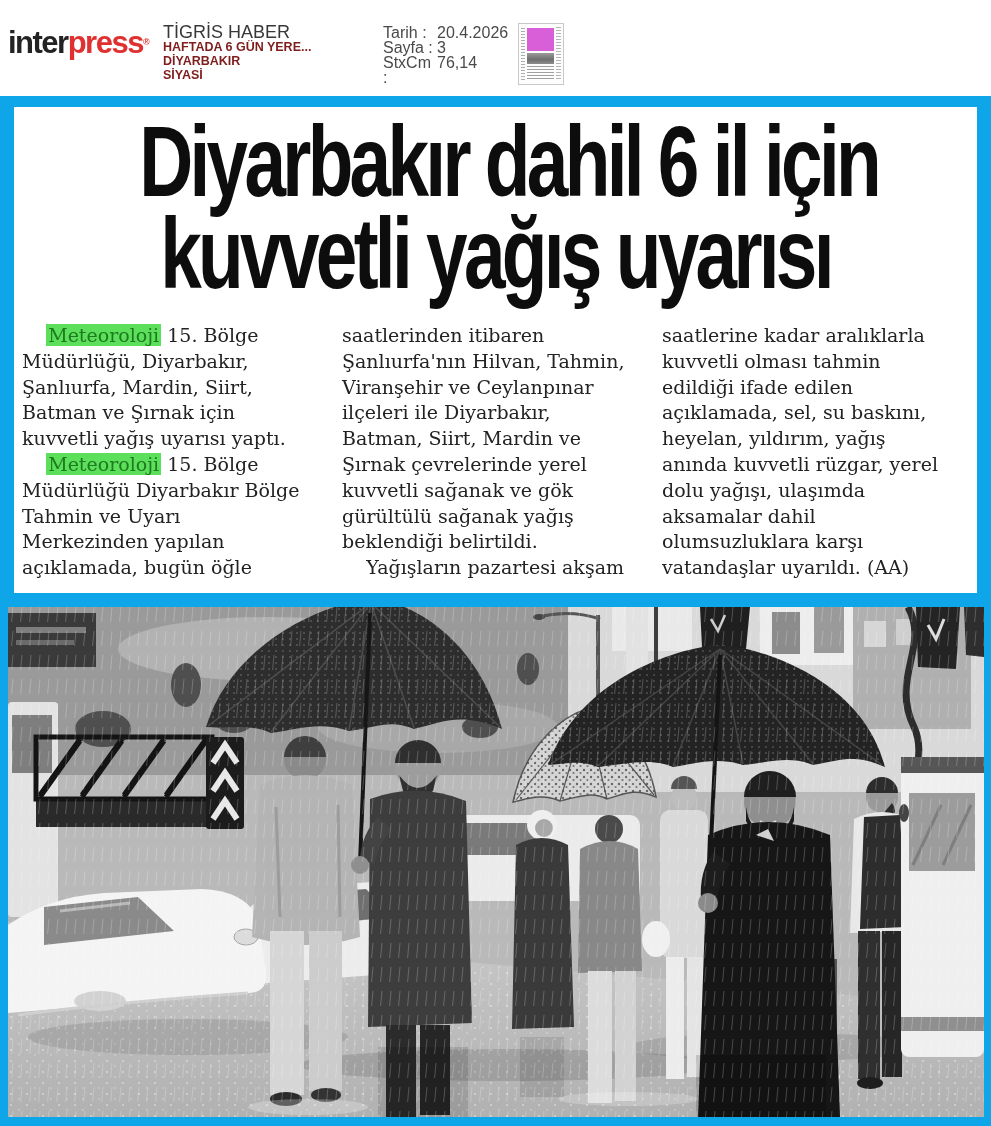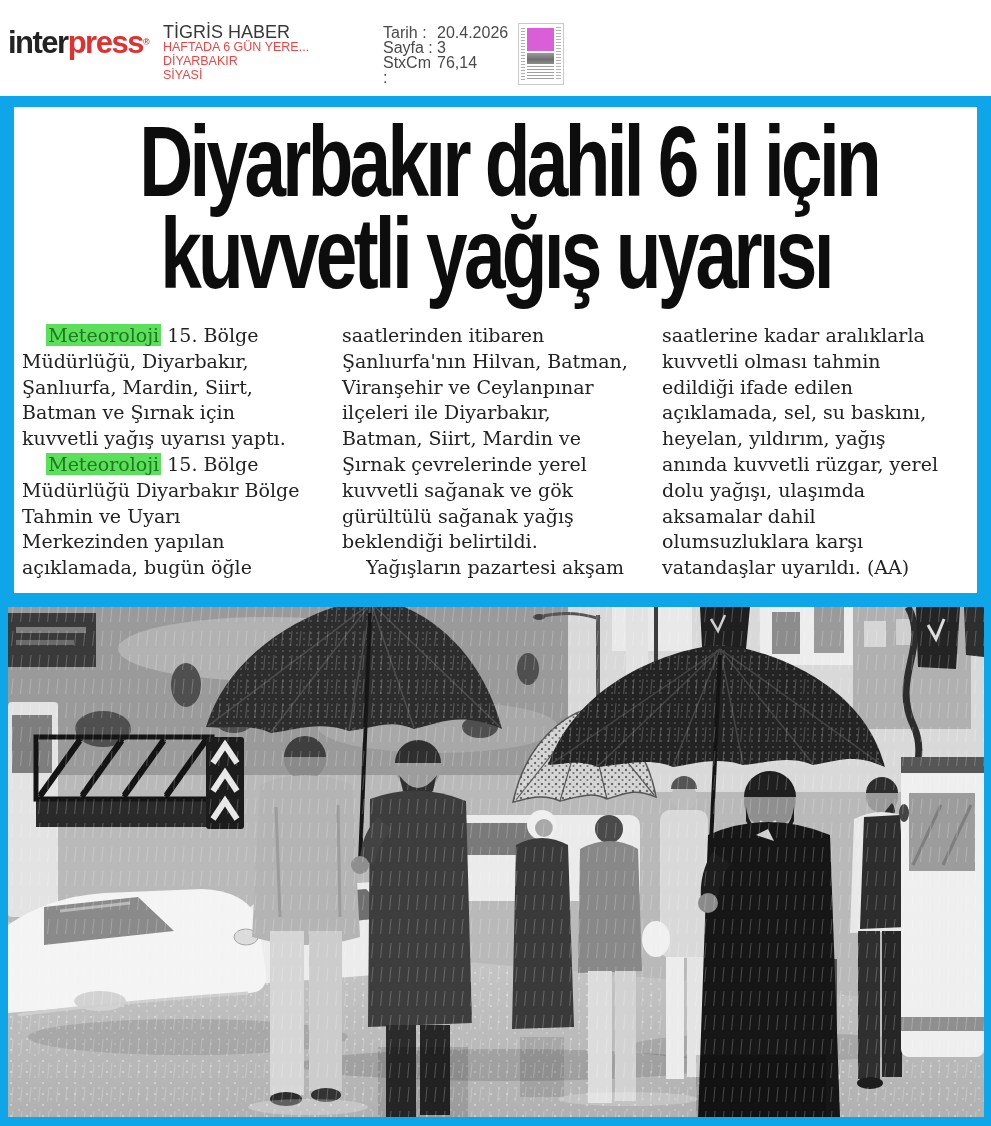--- a/index.html
+++ b/index.html
@@ -7,21 +7,21 @@
         font-family:"Liberation Sans",sans-serif;}
 
   
   #header{position:absolute;left:0;top:0;width:991px;height:78px;background:#ffffff;margin-top:21px;}
   .logo{position:absolute;left:8px;top:6px;font-size:31px;font-weight:700;letter-spacing:-1.5px;line-height:31px;}
   .logo .p1{color:#232323;}
   .logo .p2{color:var(--logo-red,#e03131);}
   .logo sup{font-size:9px;color:var(--logo-red,#e03131);vertical-align:top;letter-spacing:0;}
   .pub{position:absolute;left:163px;top:4px;color:#4a4a4a;}
   .pub .name{font-size:18px;font-weight:400;color:#383838;line-height:15px;}
-  .pub .line{font-size:12.5px;line-height:14px;color:#ef4444;}
+  .pub .line{font-size:12.5px;line-height:14px;color:#7f1d1d;font-weight:bold;}
   .meta{position:absolute;left:383px;top:4px;font-size:16px;color:#4a4a4a;}
   .meta .row{line-height:15px;display:flex;}
   .meta .lbl{width:54px;}
   .thumb{position:absolute;left:518px;top:2px;width:44px;height:60px;background:#fdfdfd;
          border:1px solid #c9c9c9;}
   .thumb .col-l{position:absolute;left:2px;top:4px;width:4px;height:52px;
          background:repeating-linear-gradient(#adadad 0 1px,transparent 1px 3px);}
   .thumb .col-r{position:absolute;left:37px;top:3px;width:5px;height:54px;
          background:repeating-linear-gradient(#b5b5b5 0 1px,transparent 1px 3px);}
   .thumb .mag{position:absolute;left:8px;top:4px;width:27px;height:23px;background:var(--thumb-hl,#d95fd9);}
@@ -89,21 +89,21 @@
 
   <div id="frame">
 
     <div id="article-box">
       <div id="headline">
           <div class="hl-line">Diyarbakır dahil 6 il için</div>
           <div class="hl-line">kuvvetli yağış uyarısı</div>
         </div>
       <div id="columns">
         <div class="col"><div>    <span class="hl">Meteoroloji</span> 15. Bölge</div><div>Müdürlüğü, Diyarbakır,</div><div>Şanlıurfa, Mardin, Siirt,</div><div>Batman ve Şırnak için</div><div>kuvvetli yağış uyarısı yaptı.</div><div>    <span class="hl">Meteoroloji</span> 15. Bölge</div><div>Müdürlüğü Diyarbakır Bölge</div><div>Tahmin ve Uyarı</div><div>Merkezinden yapılan</div><div>açıklamada, bugün öğle</div></div>
-        <div class="col"><div>saatlerinden itibaren</div><div>Şanlıurfa'nın Hilvan, Batman,</div><div>Viranşehir ve Ceylanpınar</div><div>ilçeleri ile Diyarbakır,</div><div>Batman, Siirt, Mardin ve</div><div>Şırnak çevrelerinde yerel</div><div>kuvvetli sağanak ve gök</div><div>gürültülü sağanak yağış</div><div>beklendiği belirtildi.</div><div>    Yağışların pazartesi akşam</div></div>
+        <div class="col"><div>saatlerinden itibaren</div><div>Şanlıurfa'nın Hilvan, Tahmin,</div><div>Viranşehir ve Ceylanpınar</div><div>ilçeleri ile Diyarbakır,</div><div>Batman, Siirt, Mardin ve</div><div>Şırnak çevrelerinde yerel</div><div>kuvvetli sağanak ve gök</div><div>gürültülü sağanak yağış</div><div>beklendiği belirtildi.</div><div>    Yağışların pazartesi akşam</div></div>
         <div class="col"><div>saatlerine kadar aralıklarla</div><div>kuvvetli olması tahmin</div><div>edildiği ifade edilen</div><div>açıklamada, sel, su baskını,</div><div>heyelan, yıldırım, yağış</div><div>anında kuvvetli rüzgar, yerel</div><div>dolu yağışı, ulaşımda</div><div>aksamalar dahil</div><div>olumsuzluklara karşı</div><div>vatandaşlar uyarıldı. (AA)</div></div>
       </div>
     </div>
 
     <div id="photo">
       <svg viewBox="0 0 976 510" preserveAspectRatio="none">
         <defs>
           <linearGradient id="roadGrad" x1="0" y1="0" x2="0" y2="1">
             <stop offset="0" stop-color="#c9c9c9"></stop>
               <stop offset="1" stop-color="#b1b1b1"></stop>

